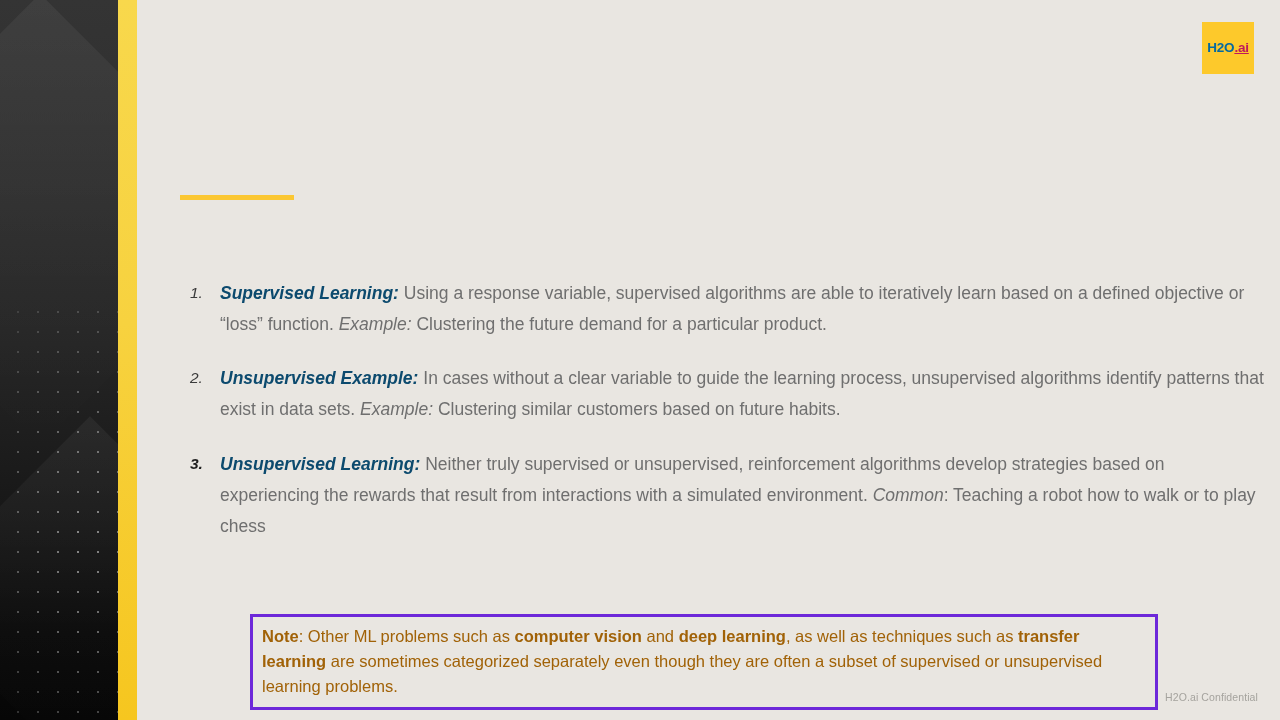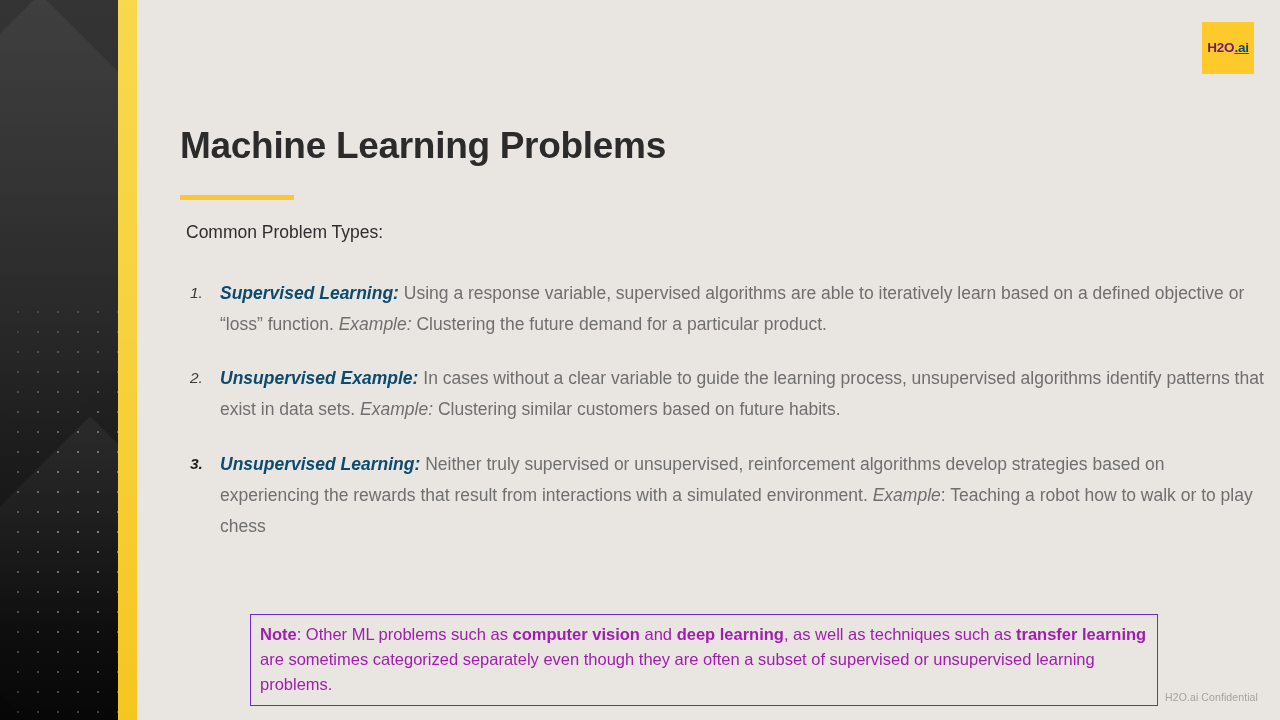--- a/index.html
+++ b/index.html
@@ -81,22 +81,22 @@
     align-items: center;
     justify-content: center;
   }
   .logo-text {
     font-size: 13.5px;
     font-weight: bold;
     letter-spacing: -0.2px;
     line-height: 1;
     white-space: nowrap;
   }
-  .logo-h2o { color: #701a75; }
-  .logo-ai  { color: #0c4a6e; text-decoration: underline; }
+  .logo-h2o { color: #0369a1; }
+  .logo-ai  { color: #be185d; text-decoration: underline; }
 
   
   .title {
     position: absolute;
     left: 180px;
     top: 125px;
     font-size: 37px;
     font-weight: bold;
     color: #2b2b2b;
     letter-spacing: -0.3px;
@@ -158,26 +158,26 @@
     font-style: italic;
   }
 
   
   .note-box {
     position: absolute;
     left: 250px;
     top: 614px;
     width: 908px;
     box-sizing: border-box;
-    border: 1px solid #6d28d9;
+    border: 3px solid #6d28d9;
     background: #e9e6e1;
     padding: 7px 9px 9px 9px;
     font-size: 16.5px;
     line-height: 1.5;
-    color: #a21caf;
+    color: #a16207;
   }
   .note-box b { font-weight: bold; }
 
   
   .footer {
     position: absolute;
     right: 22px;
     bottom: 17px;
     font-size: 10.5px;
     color: #a5a39e;
@@ -194,40 +194,38 @@
     <div class="panel-diagonal"></div>
     <div class="panel-diagonal2"></div>
     <div class="panel-dots"></div>
   </div>
   <div class="yellow-stripe"></div>
 
   <div class="logo">
     <span class="logo-text"><span class="logo-h2o">H2O</span><span class="logo-ai">.ai</span></span>
   </div>
 
-  <div class="title">Machine Learning Problems</div>
   <div class="title-rule"></div>
 
-  <div class="intro">Common Problem Types:</div>
 
   <div class="list">
 
     <div class="item">
       <span class="num">1.</span>
       <span class="term">Supervised Learning:</span><span> Using a response variable, supervised algorithms are able to iteratively learn based on a defined objective or “loss” function. </span><span class="ex">Example:</span><span> Clustering the future demand for a particular product.</span>
     </div>
 
     <div class="item">
       <span class="num">2.</span>
       <span class="term">Unsupervised Example:</span><span> In cases without a clear variable to guide the learning process, unsupervised algorithms identify patterns that exist in data sets. </span><span class="ex">Example:</span><span> Clustering similar customers based on future habits.</span>
     </div>
 
     <div class="item bold-num">
       <span class="num">3.</span>
-      <span class="term">Unsupervised Learning:</span><span> Neither truly supervised or unsupervised, reinforcement algorithms develop strategies based on experiencing the rewards that result from interactions with a simulated environment. </span><span class="ex">Example</span><span>: Teaching a robot how to walk or to play chess</span>
+      <span class="term">Unsupervised Learning:</span><span> Neither truly supervised or unsupervised, reinforcement algorithms develop strategies based on experiencing the rewards that result from interactions with a simulated environment. </span><span class="ex">Common</span><span>: Teaching a robot how to walk or to play chess</span>
     </div>
 
   </div>
 
   <div class="note-box"><b>Note</b><span>: Other ML problems such as </span><b>computer vision</b><span> and </span><b>deep learning</b><span>, as well as techniques such as </span><b>transfer learning</b><span> are sometimes categorized separately even though they are often a subset of supervised or unsupervised learning problems.</span></div>
 
   <div class="footer">H2O.ai Confidential</div>
 
 </div>
 

